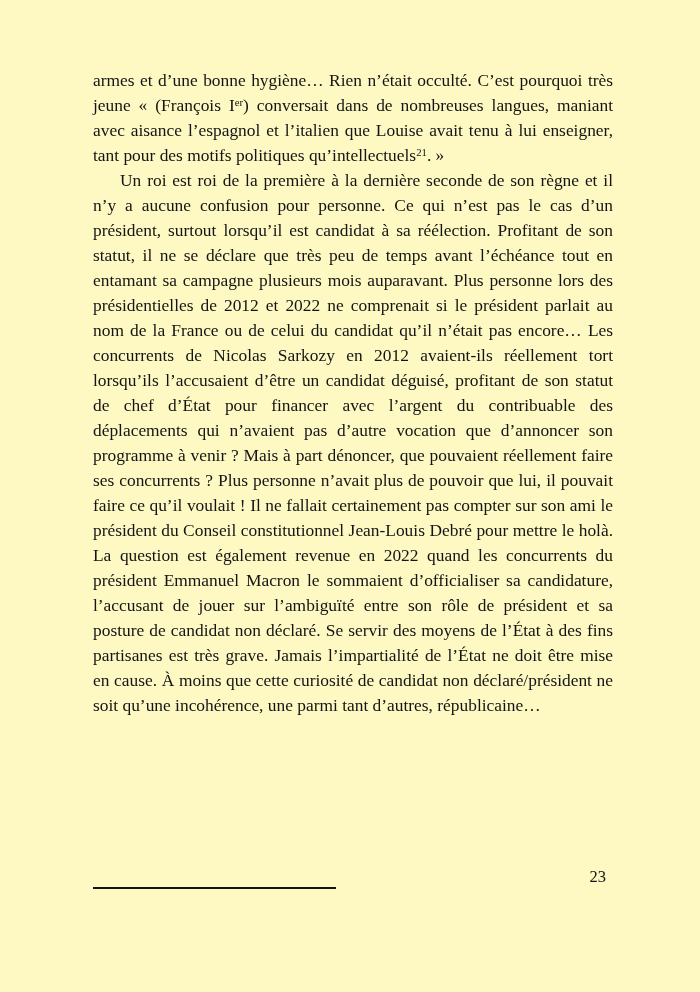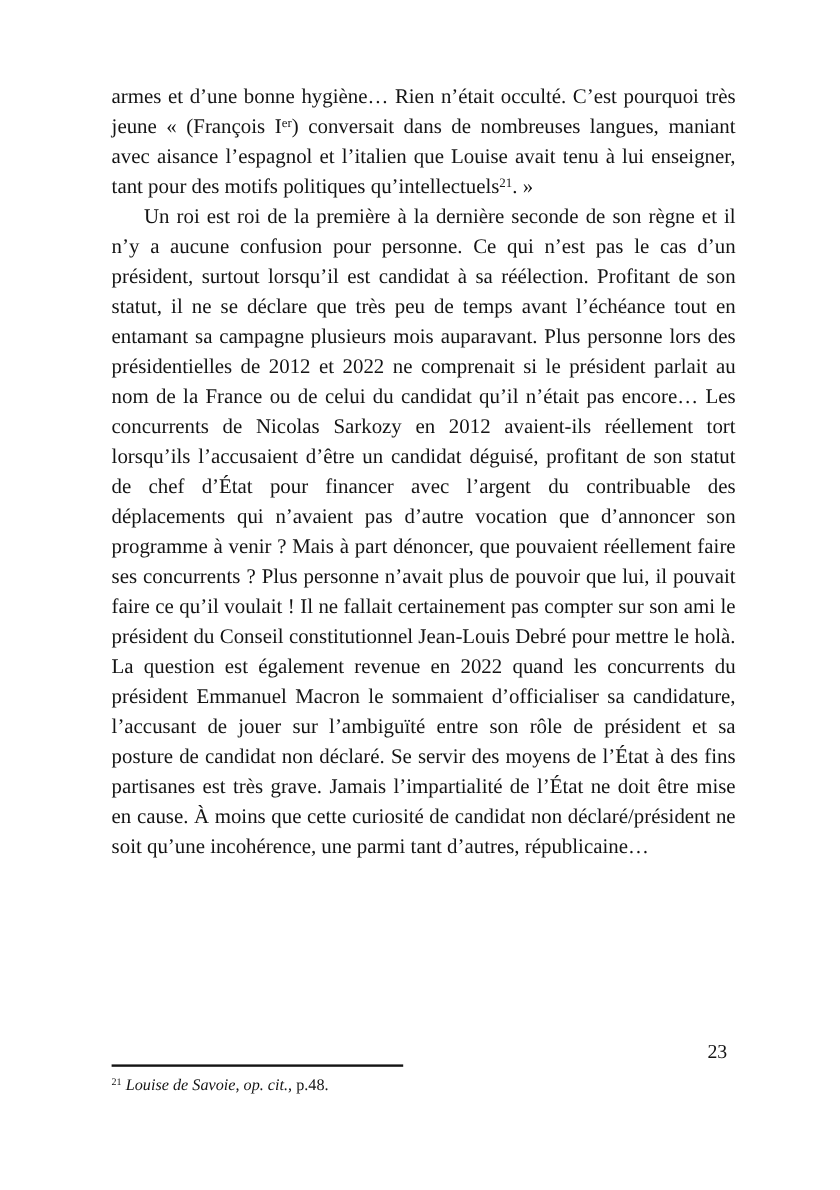--- a/index.html
+++ b/index.html
@@ -1,20 +1,20 @@
 <!DOCTYPE html>
 <html><head>
 <meta charset="utf-8">
 <style>
   html, body { margin: 0; padding: 0; background: #e8e8e8; }
   .page {
     position: relative;
     width: 700px;
     height: 992px;
-    background: #ffffff;
+    background: #fef9c3;
     font-family: "Liberation Serif", "DejaVu Serif", serif;
     color: #141414;
     overflow: hidden;
   }
   .text-block {
     position: absolute;
     left: 93px;
     top: 68px;
     width: 520px;
     font-size: 17.4px;
@@ -61,17 +61,16 @@
 
 <div class="page">
 
   <div class="text-block">
     <p><span>armes et d’une bonne hygiène… Rien n’était occulté. C’est pourquoi très jeune «&nbsp;(François I</span><sup class="body-sup">er</sup><span>) conversait dans de nombreuses langues, maniant avec aisance l’espagnol et l’italien que Louise avait tenu à lui enseigner, tant pour des motifs politiques qu’intellectuels</span><sup class="body-sup">21</sup><span>.&nbsp;»</span></p>
     <p class="para-indent">Un roi est roi de la première à la dernière seconde de son règne et il n’y a aucune confusion pour personne. Ce qui n’est pas le cas d’un président, surtout lorsqu’il est candidat à sa réélection. Profitant de son statut, il ne se déclare que très peu de temps avant l’échéance tout en entamant sa campagne plusieurs mois auparavant. Plus personne lors des présidentielles de 2012 et 2022 ne comprenait si le président parlait au nom de la France ou de celui du candidat qu’il n’était pas encore… Les concurrents de Nicolas Sarkozy en 2012 avaient-ils réellement tort lorsqu’ils l’accusaient d’être un candidat déguisé, profitant de son statut de chef d’État pour financer avec l’argent du contribuable des déplacements qui n’avaient pas d’autre vocation que d’annoncer son programme à venir&nbsp;? Mais à part dénoncer, que pouvaient réellement faire ses concurrents&nbsp;? Plus personne n’avait plus de pouvoir que lui, il pouvait faire ce qu’il voulait&nbsp;! Il ne fallait certainement pas compter sur son ami le président du Conseil constitutionnel Jean-Louis Debré pour mettre le holà. La question est également revenue en 2022 quand les concurrents du président Emmanuel Macron le sommaient d’officialiser sa candidature, l’accusant de jouer sur l’ambiguïté entre son rôle de président et sa posture de candidat non déclaré. Se servir des moyens de l’État à des fins partisanes est très grave. Jamais l’impartialité de l’État ne doit être mise en cause. À moins que cette curiosité de candidat non déclaré/président ne soit qu’une incohérence, une parmi tant d’autres, républicaine…</p>
   </div>
 
   <div class="footnote-rule"></div>
 
-  <p class="footnote"><sup class="fn-sup">21</sup><span class="fn-italic"> Louise de Savoie, op. cit.,</span><span> p.48.</span></p>
 
   <div class="page-number">23</div>
 
 </div>
 
 </body></html>

